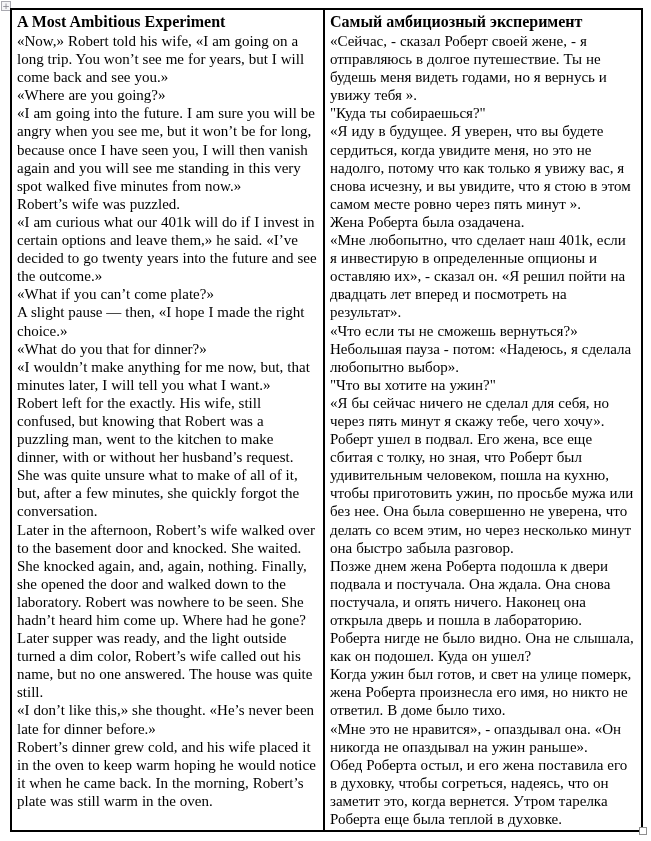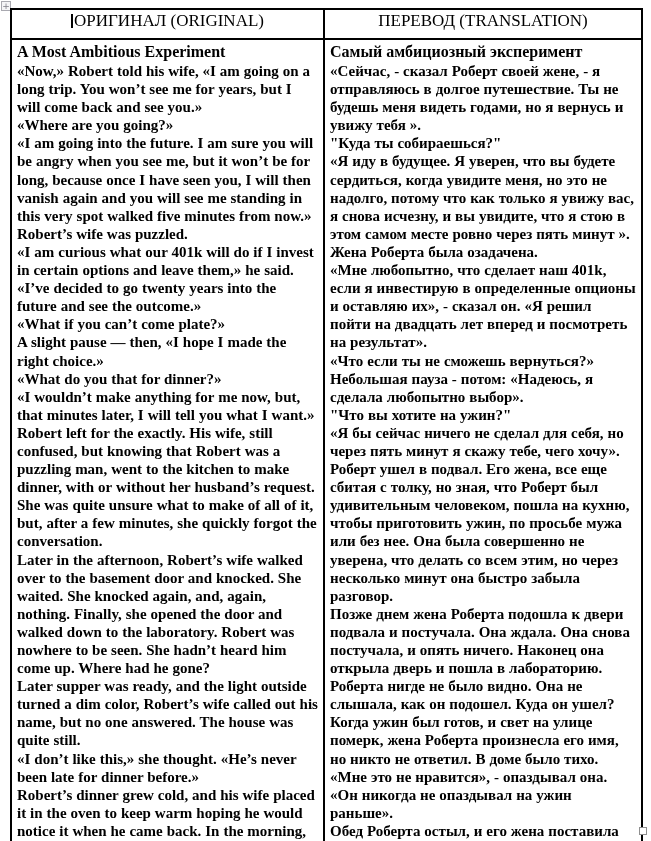--- a/index.html
+++ b/index.html
@@ -82,44 +82,35 @@
     font-size: 16px;
     line-height: 19px;
     margin: 1px 0 1px 0;
   }
   .para {
     margin: 0;
     font-size: 15px;
     line-height: 18.1px;
     text-align: left;
     word-spacing: 0.2px;
-    font-weight: bold;
   }
 </style>
 </head>
 <body>
 
 <div class="page">
 
   <div class="move-handle">+</div>
 
   <table class="tr-table">
     <colgroup>
       <col class="col-original">
       <col class="col-translation">
     </colgroup>
     <tbody>
-      <tr>
-        <th class="header-cell">
-          <span class="caret"></span><span>ОРИГИНАЛ (ORIGINAL)</span>
-        </th>
-        <th class="header-cell">
-          <span>ПЕРЕВОД (TRANSLATION)</span>
-        </th>
-      </tr>
       <tr>
         <td>
           <div class="cell-heading">A Most Ambitious Experiment</div>
           <div>
               <p class="para">«Now,» Robert told his wife, «I am going on a long trip. You won’t see me for years, but I will come back and see you.»</p>
               <p class="para">«Where are you going?»</p>
               <p class="para">«I am going into the future. I am sure you will be angry when you see me, but it won’t be for long, because once I have seen you, I will then vanish again and you will see me standing in this very spot walked five minutes from now.»</p>
               <p class="para">Robert’s wife was puzzled.</p>
               <p class="para">«I am curious what our 401k will do if I invest in certain options and leave them,» he said. «I’ve decided to go twenty years into the future and see the outcome.»</p>
               <p class="para">«What if you can’t come plate?»</p>

